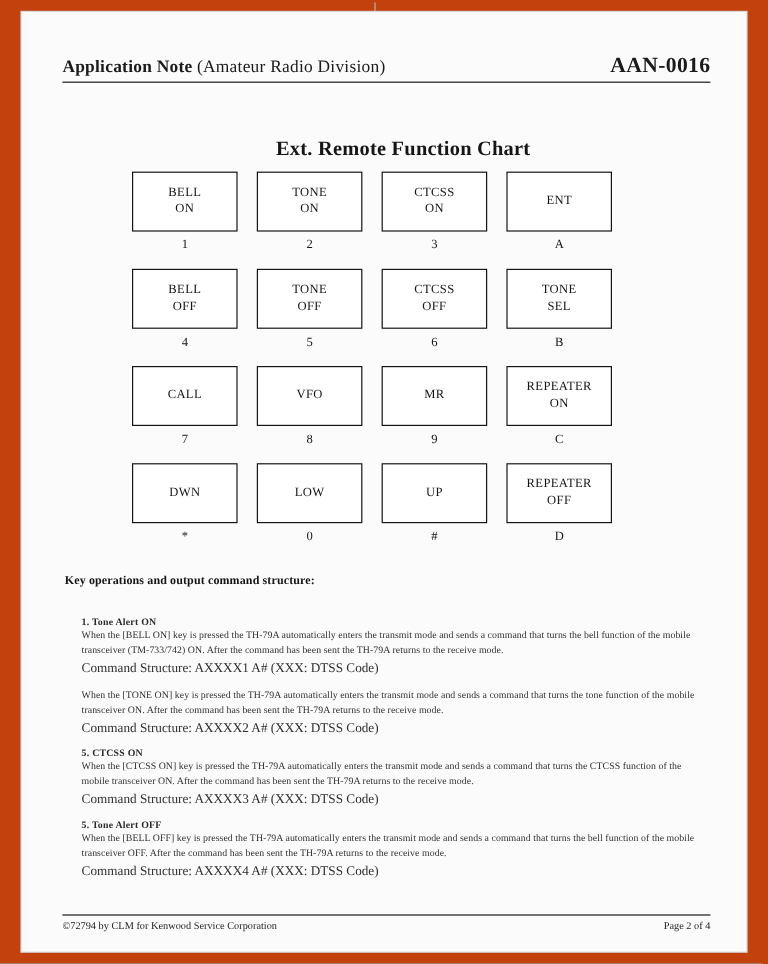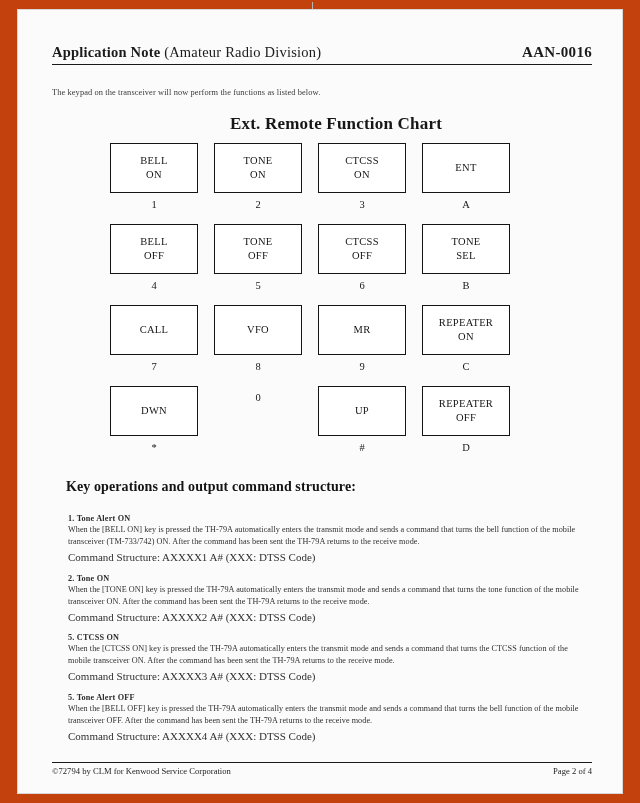--- a/index.html
+++ b/index.html
@@ -41,21 +41,21 @@
   .hdr-title {
     font-size: 14.5px;
     font-weight: bold;
     letter-spacing: 0.2px;
     color: #1b1b1b;
   }
   .hdr-title .sub {
     font-weight: normal;
   }
   .hdr-code {
-    font-size: 15px;
+    font-size: 18px;
     font-weight: bold;
     color: #1b1b1b;
     letter-spacing: .3px;
   }
   .hdr-rule {
     margin-top: 3px;
     border-bottom: 1.6px solid #1a1a1a;
     width: 540px;
   }
   .intro {
@@ -111,23 +111,23 @@
   }
   .kp-num {
     margin-top: 6px;
     text-align: center;
     font-size: 10.5px;
     color: #151515;
   }
   
   .sec-head {
     position: absolute;
-    left: 48px;
+    left: 36px;
     top: 469px;
-    font-size: 14px;
+    font-size: 10px;
     font-weight: bold;
     color: #141414;
     letter-spacing: .1px;
   }
   
   .body {
     position: absolute;
     left: 50px;
     top: 504px;
     width: 520px;
@@ -192,21 +192,20 @@
       <div class="hdr-row">
         <div class="hdr-title">
           <span>Application Note</span>
           <span class="sub">(Amateur Radio Division)</span>
         </div>
         <div class="hdr-code">AAN-0016</div>
       </div>
       <div class="hdr-rule"></div>
     </div>
 
-    <div class="intro">The keypad on the transceiver will now perform the functions as listed below.</div>
 
     <div class="chart-title">Ext. Remote Function Chart</div>
 
     <div class="keypad">
       <div class="kp-row">
         <div class="kp-cell">
           <div class="kp-box">
             <div class="kp-l1">BELL</div>
             <div class="kp-l2">ON</div>
           </div>
@@ -299,20 +298,24 @@
 
       <div class="kp-row">
         <div class="kp-cell">
           <div class="kp-box">
             <div class="kp-l1">DWN</div>
             <div class="kp-l2"></div>
           </div>
           <div class="kp-num">*</div>
         </div>
         <div class="kp-cell">
+          <div class="kp-box">
+            <div class="kp-l1">LOW</div>
+            <div class="kp-l2"></div>
+          </div>
           <div class="kp-num">0</div>
         </div>
         <div class="kp-cell">
           <div class="kp-box">
             <div class="kp-l1">UP</div>
             <div class="kp-l2"></div>
           </div>
           <div class="kp-num">#</div>
         </div>
         <div class="kp-cell">
@@ -327,21 +330,20 @@
 
     <div class="sec-head">Key operations and output command structure:</div>
 
     <div class="body">
       <div class="item">
         <div class="item-title">1.    Tone Alert ON</div>
         <div class="item-text">When the [BELL ON] key is pressed the TH-79A automatically enters the transmit mode and sends a command that turns the bell function of the mobile transceiver (TM-733/742) ON.  After the command has been sent the TH-79A returns to the receive mode.</div>
         <div class="item-cmd">Command Structure:  AXXXX1 A#  (XXX: DTSS Code)</div>
       </div>
       <div class="item">
-        <div class="item-title">2.    Tone ON</div>
         <div class="item-text">When the [TONE ON] key is pressed the TH-79A automatically enters the transmit mode and sends a command that turns the tone function of the mobile transceiver ON.  After the command has been sent the TH-79A returns to the receive mode.</div>
         <div class="item-cmd">Command Structure:  AXXXX2 A#  (XXX: DTSS Code)</div>
       </div>
       <div class="item">
         <div class="item-title">5.    CTCSS ON</div>
         <div class="item-text">When the [CTCSS ON] key is pressed the TH-79A automatically enters the transmit mode and sends a command that turns the CTCSS function of the mobile transceiver ON.  After the command has been sent the TH-79A returns to the receive mode.</div>
         <div class="item-cmd">Command Structure:  AXXXX3 A#  (XXX: DTSS Code)</div>
       </div>
       <div class="item">
         <div class="item-title">5.    Tone Alert OFF</div>

